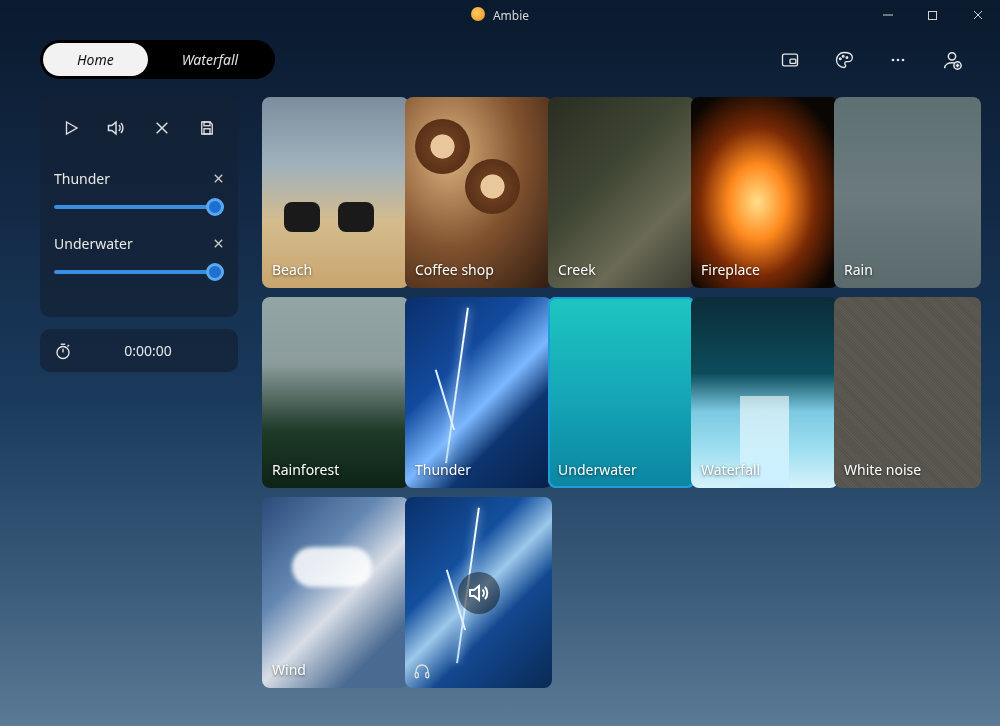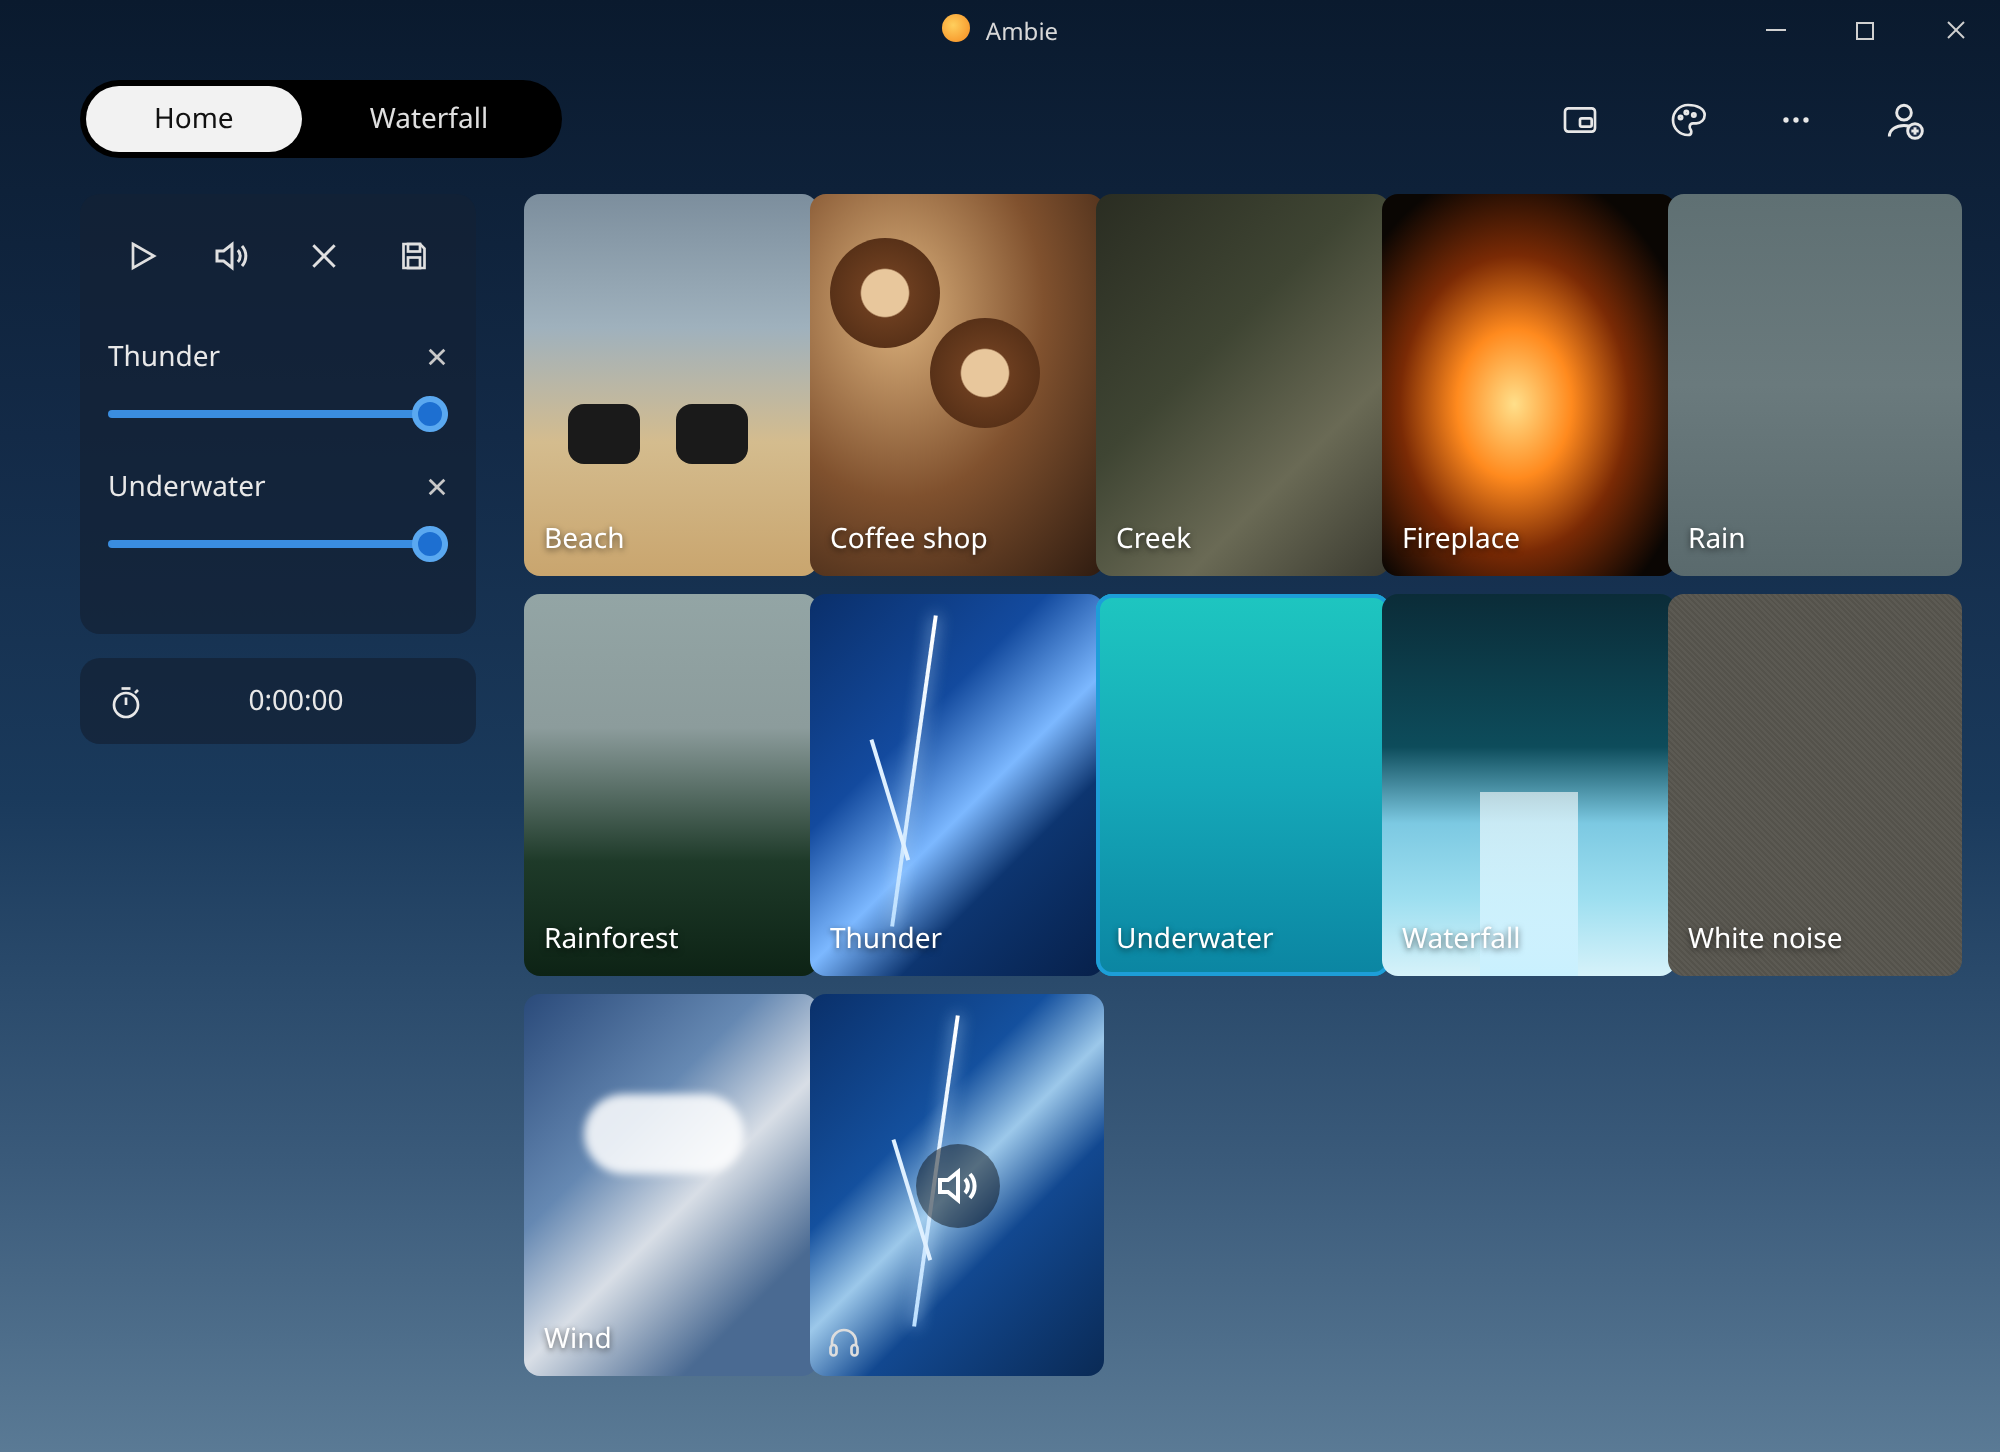--- a/index.html
+++ b/index.html
@@ -55,20 +55,21 @@
     background: #000;
     border-radius: 20px;
     padding: 3px;
   }
   .pill-tab {
     padding: 7px 34px;
     border-radius: 18px;
     font-size: 14px;
     cursor: default;
     color: #e0e0e0;
+    font-style: italic;
   }
   .pill-tab.active {
     background: #f2f2f2;
     color: #111;
   }
   .header-spacer { flex: 1; }
   .header-icons {
     display: flex;
     gap: 18px;
     align-items: center;

